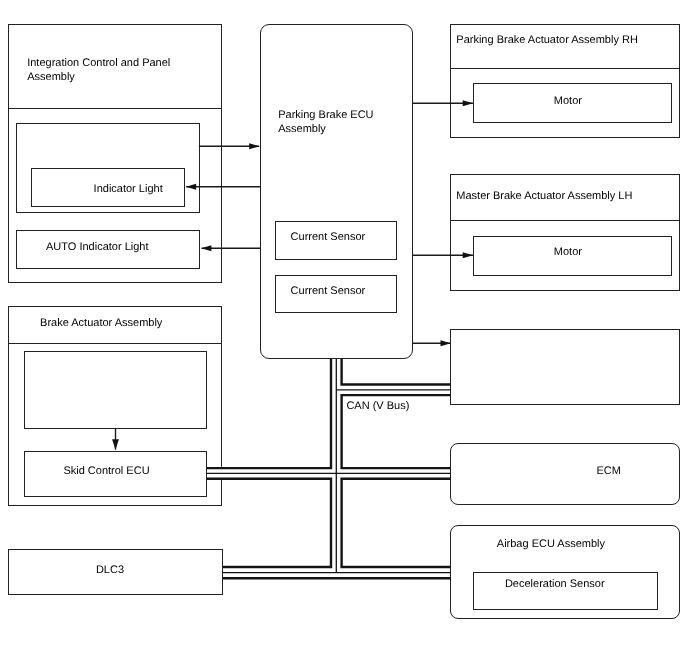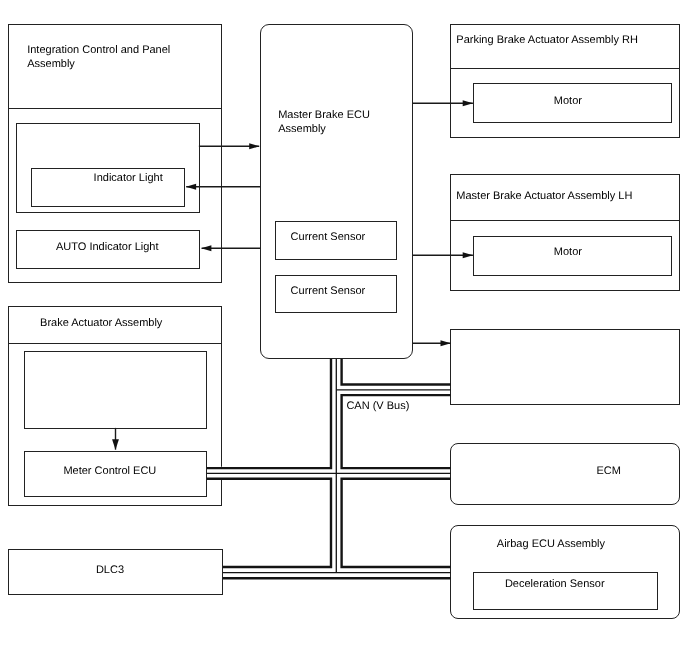--- a/index.html
+++ b/index.html
@@ -14,45 +14,45 @@
   .lbl{position:absolute;font-size:11px;line-height:14px;white-space:pre;color:#000000;}
   .divider{position:absolute;height:0;border-top:1px solid #222;}
 </style>
 </head>
 <body>
 
 <div id="stage">
 
   <div class="node" style="left:8px;top:23.6px;width:214px;height:259.6px;"></div>
   <div class="divider" style="left:8px;top:107.7px;width:214px;"></div>
-  <div class="lbl" style="left:27.2px;top:43px;width:180px;">Integration Control and Panel
+  <div class="lbl" style="left:27.2px;top:56px;width:180px;">Integration Control and Panel
 Assembly</div>
 
   <div class="node" style="left:16px;top:123.3px;width:184px;height:89.4px;"></div>
 
   <div class="node" style="left:30.9px;top:168.4px;width:154px;height:38.2px;"></div>
-  <div class="lbl" style="left:67.6px;top:171px;width:160px;padding-left:26px;">Indicator Light</div>
+  <div class="lbl" style="left:67.6px;top:182px;width:160px;padding-left:26px;">Indicator Light</div>
 
   <div class="node" style="left:16px;top:229.9px;width:184px;height:39.1px;"></div>
-  <div class="lbl" style="left:56px;top:239.9px;width:160px;">AUTO Indicator Light</div>
+  <div class="lbl" style="left:46px;top:239.9px;width:160px;">AUTO Indicator Light</div>
 
   <div class="node" style="left:8px;top:305.9px;width:214px;height:199.8px;"></div>
   <div class="divider" style="left:8px;top:342.9px;width:214px;"></div>
   <div class="lbl" style="left:40.1px;top:316px;width:180px;">Brake Actuator Assembly</div>
 
   <div class="node" style="left:24px;top:351.4px;width:183px;height:77.3px;"></div>
 
   <div class="node" style="left:24px;top:451.1px;width:183px;height:46.3px;"></div>
-  <div class="lbl" style="left:63.4px;top:463.8px;width:160px;">Meter Control ECU</div>
+  <div class="lbl" style="left:63.4px;top:463.8px;width:160px;">Skid Control ECU</div>
 
   <div class="node" style="left:8px;top:549.2px;width:215px;height:45.5px;"></div>
   <div class="lbl" style="left:95.9px;top:562.7px;width:120px;">DLC3</div>
 
   <div class="node rounded" style="left:260.4px;top:23.6px;width:152.4px;height:335.6px;"></div>
-  <div class="lbl" style="left:278.2px;top:107.7px;width:140px;">Master Brake ECU
+  <div class="lbl" style="left:278.2px;top:107.7px;width:140px;">Parking Brake ECU
 Assembly</div>
 
   <div class="node" style="left:275.2px;top:221.2px;width:122.3px;height:38.4px;"></div>
   <div class="lbl" style="left:290.6px;top:230px;width:120px;">Current Sensor</div>
 
   <div class="node" style="left:275.2px;top:275.2px;width:122.3px;height:37.8px;"></div>
   <div class="lbl" style="left:290.6px;top:284px;width:120px;">Current Sensor</div>
 
   <div class="node" style="left:450px;top:23.6px;width:230px;height:114.2px;"></div>
   <div class="divider" style="left:450px;top:67.8px;width:230px;"></div>

